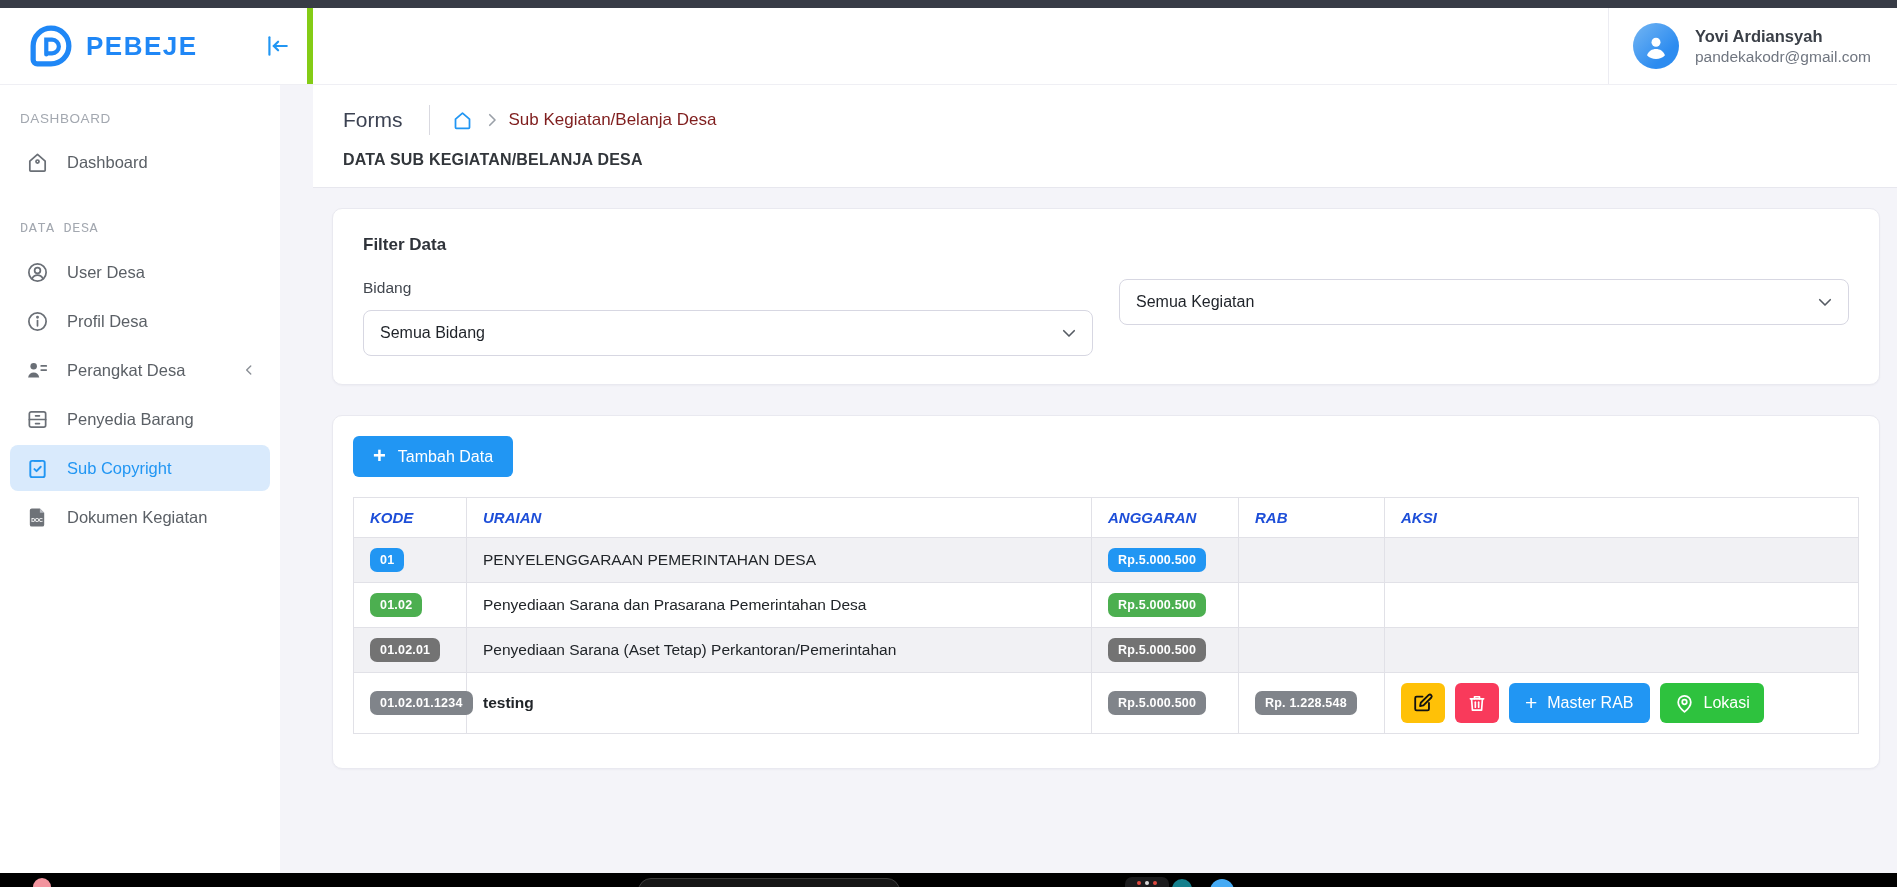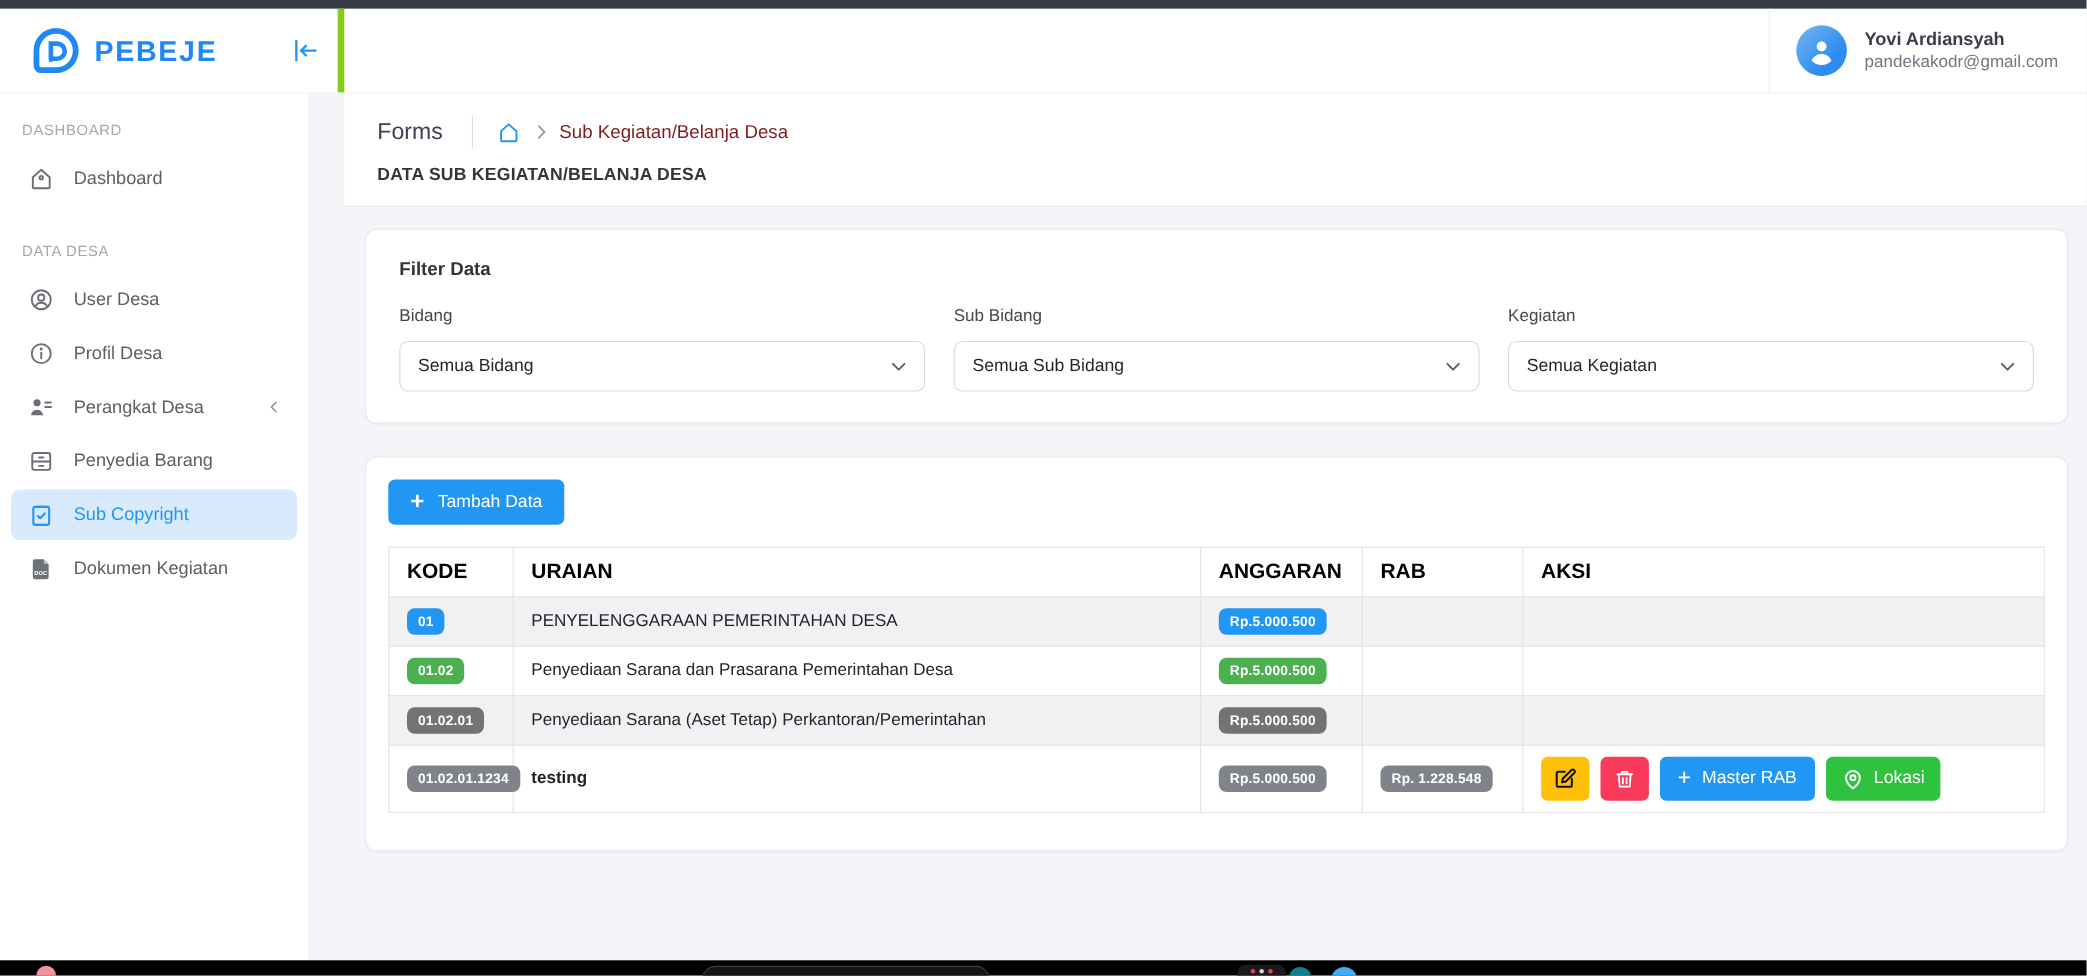--- a/index.html
+++ b/index.html
@@ -34,21 +34,21 @@
   .pill { background:#2196f3; color:#fff; font-weight:bold; font-size:13px; letter-spacing:.3px; padding:6px 14px; border-radius:14px; white-space:nowrap; }
   .topbar-user { margin-left:auto; height:100%; display:flex; align-items:center; gap:16px; padding:0 26px 0 24px; border-left:1px solid #ececf2; }
   .avatar { width:46px; height:46px; border-radius:50%; background:linear-gradient(135deg,#74b6f3 0%,#2d8cf0 70%); display:flex; align-items:center; justify-content:center; }
   .user-name { font-size:16.5px; font-weight:bold; color:#3a3f47; line-height:1.35; }
   .user-email { font-size:15.5px; color:#707680; line-height:1.3; }
 
   
   .middle { flex:1; display:flex; min-height:0; }
   .sidebar { width:280px; background:#fff; flex:0 0 auto; padding-top:18px; }
   .side-section-label { font-size:13.5px; color:#a3a8b0; letter-spacing:.6px; padding:8px 20px 10px 20px; }
-  .side-section + .side-section .side-section-label { margin-top:28px; }
+  .side-section + .side-section .side-section-label { margin-top:28px;font-family:Liberation Mono, monospace; }
   .side-item { display:flex; align-items:center; gap:18px; height:46px; margin:3px 10px; padding:0 14px 0 16px; border-radius:8px; color:#5b6066; font-size:16.5px; cursor:pointer; }
   .side-item .s-icon { width:23px; height:23px; color:#6a6f76; flex:0 0 auto; display:flex; }
   .side-item.active { background:#d9eafc; color:#2196f3; }
   .side-item.active .s-icon { color:#2196f3; }
   .side-chevron { margin-left:auto; color:#8b9097; width:14px; height:14px; display:flex; }
 
   .main { flex:1; display:flex; flex-direction:column; background:#f4f4f9; min-width:0; }
   .page-head { margin-left:33px; background:#fff; border-bottom:1px solid #e7e7ee; padding:20px 0 18px 30px; flex:0 0 auto; }
   .crumb-row { display:flex; align-items:center; }
   .page-title { font-size:21px; color:#3c4252; }
@@ -69,21 +69,21 @@
   .select-box { position:relative; height:46px; border:1px solid #d7d7e2; border-radius:8px; background:#fff; display:flex; align-items:center; padding:0 40px 0 16px; font-size:16px; color:#1f2329; cursor:pointer; }
   .select-chev { position:absolute; right:14px; top:50%; transform:translateY(-50%); width:18px; height:18px; color:#555b63; display:flex; }
 
   .table-card { margin-top:30px; padding:20px 20px 34px 20px; }
   .btn { border:none; cursor:pointer; font-family:inherit; display:inline-flex; align-items:center; justify-content:center; border-radius:6px; }
   .btn-primary { background:#2196f3; color:#fff; font-size:16px; padding:0 20px; height:41px; gap:12px; }
   .btn-primary .plus { font-size:22px; font-weight:bold; line-height:1; margin-top:-2px; }
 
   table.data-table { border-collapse:collapse; width:100%; margin-top:20px; table-layout:fixed; }
   .data-table th, .data-table td { border:1px solid #e1e1e7; text-align:left; vertical-align:middle; }
-  .data-table th { font-size:19px; font-weight:bold; color:#000000; padding:11px 16px; background:#fff; }
+  .data-table th { font-size:15px; font-weight:bold; color:#1d4ed8; padding:11px 16px; background:#fff;font-style:italic; }
   .data-table td { font-size:15.5px; color:#212529; padding:10px 16px; }
   .data-table tr.striped td { background:#f1f1f4; }
   .col-kode { width:113px; } .col-anggaran { width:147px; } .col-rab { width:146px; } .col-aksi { width:474px; }
   .cell-bold { font-weight:bold; }
 
   .badge { display:inline-block; color:#fff; font-weight:bold; font-size:12.5px; padding:5px 10px; border-radius:7px; letter-spacing:.2px; white-space:nowrap; }
   .badge--blue { background:#2196f3; }
   .badge--green { background:#4caf50; }
   .badge--amber { background:#737373; }
   .badge--gray { background:#80848a; }
@@ -262,32 +262,20 @@
               <div class="select-box">
                 <span>Semua Bidang</span>
                 <span class="select-chev">
                   <svg viewBox="0 0 24 24" width="18" height="18" fill="none" stroke="currentColor" stroke-width="2.2" stroke-linecap="round" stroke-linejoin="round">
                       <polyline points="5 9 12 16 19 9"></polyline>
                     </svg>
                 </span>
               </div>
             </div>
             <div class="filter-field">
-              <div class="filter-label">Sub Bidang</div>
-              <div class="select-box">
-                <span>Semua Sub Bidang</span>
-                <span class="select-chev">
-                  <svg viewBox="0 0 24 24" width="18" height="18" fill="none" stroke="currentColor" stroke-width="2.2" stroke-linecap="round" stroke-linejoin="round">
-                      <polyline points="5 9 12 16 19 9"></polyline>
-                    </svg>
-                </span>
-              </div>
-            </div>
-            <div class="filter-field">
-              <div class="filter-label">Kegiatan</div>
               <div class="select-box">
                 <span>Semua Kegiatan</span>
                 <span class="select-chev">
                   <svg viewBox="0 0 24 24" width="18" height="18" fill="none" stroke="currentColor" stroke-width="2.2" stroke-linecap="round" stroke-linejoin="round">
                       <polyline points="5 9 12 16 19 9"></polyline>
                     </svg>
                 </span>
               </div>
             </div>
           </div>

